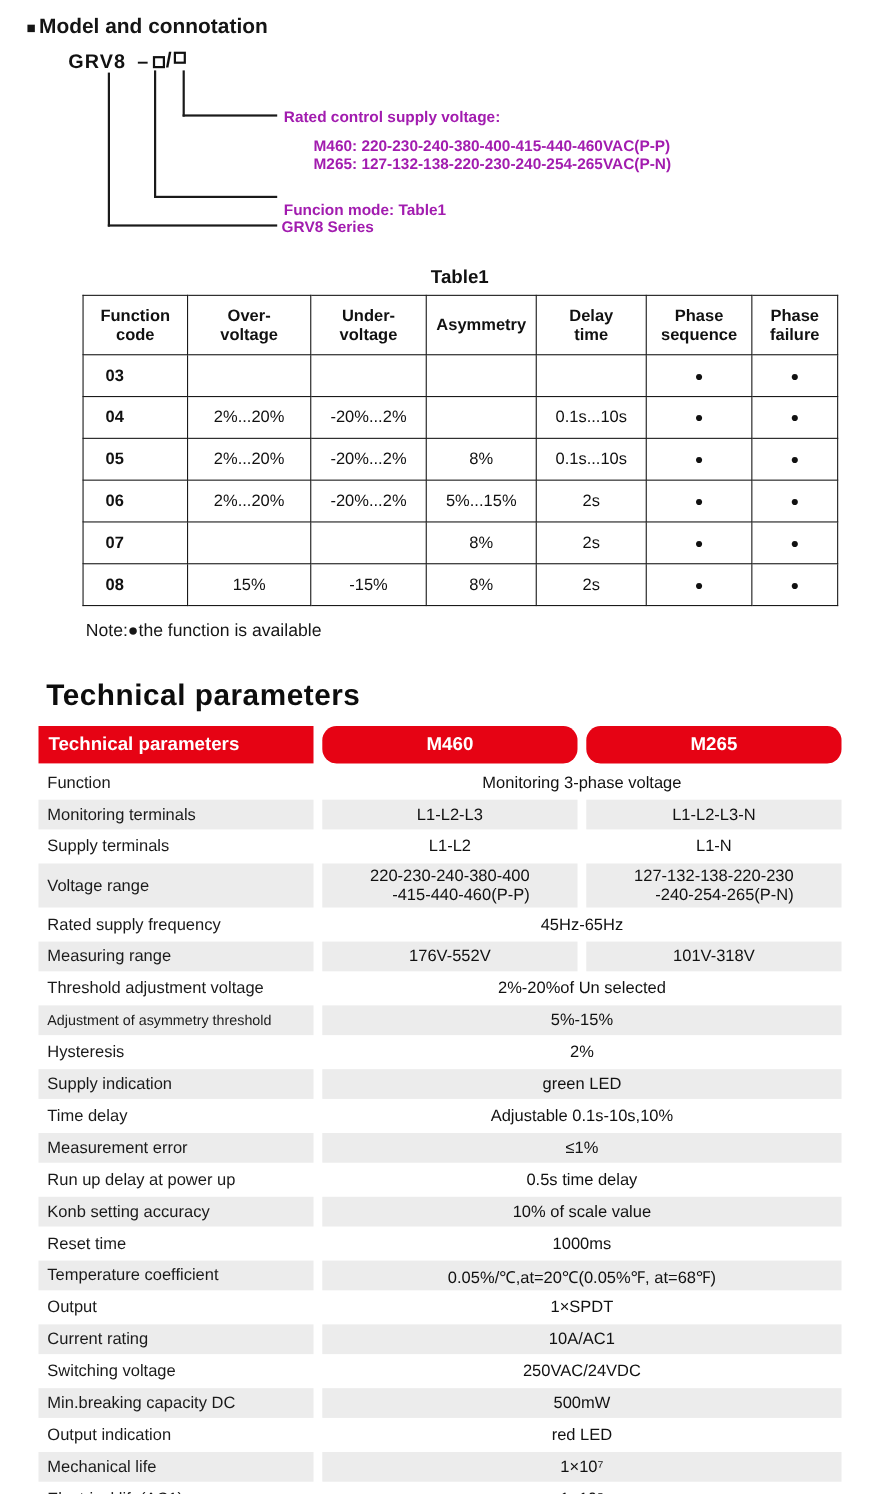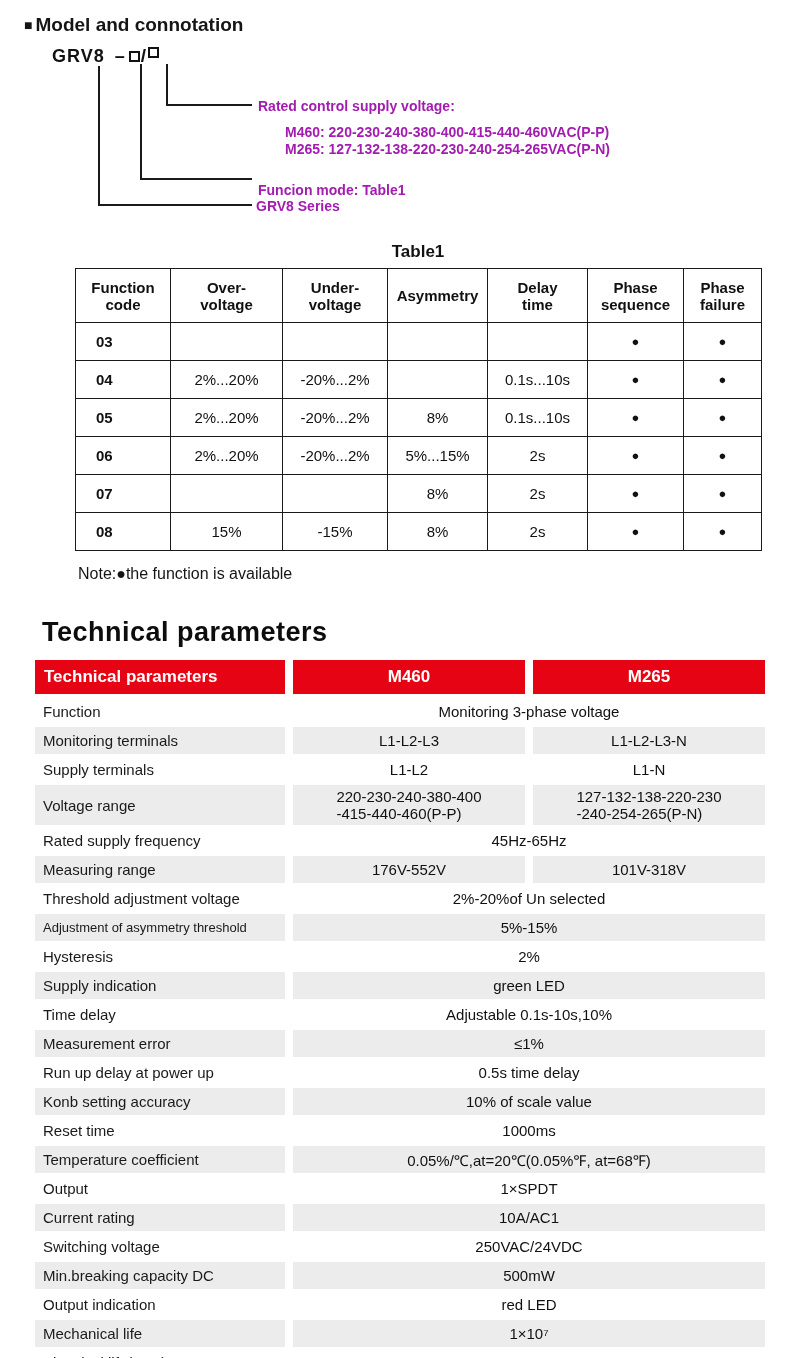--- a/index.html
+++ b/index.html
@@ -15,21 +15,21 @@
   .section-header {
     display:flex; align-items:center;
     margin-left:24px;
     font-size:19px; font-weight:bold; color:#151515;
   }
   .section-header .bullet { font-size:14px; margin-right:3px; }
 
   
   .diagram { position:relative; height:186px; margin-top:10px; }
   .model-code {
-    position:absolute; left:52px; top:0;
+    position:absolute; left:62px; top:0;
     font-size:18px; font-weight:bold; letter-spacing:1px;
     display:flex; align-items:center; height:20px;
   }
   .model-code .dash { margin:0 3px 0 10px; font-weight:bold; }
   .model-code .slash { margin:0 1px; font-size:19px; }
   .ph-box {
     display:inline-block; width:11px; height:11px;
     border:2px solid #111; background:#fff;
   }
   .ph-box.raised { margin-top:-8px; }
@@ -75,31 +75,31 @@
     font-size:27px; font-weight:bold; letter-spacing:0.5px; color:#0d0d0d;
   }
   .tech-table { margin:0 35px; width:730px; }
   .tech-header { display:flex; gap:8px; margin-bottom:4px; }
   .th-param {
     width:250px; background:var(--red,#e60012); color:#fff;
     font-size:17px; font-weight:bold; padding:7px 9px;
   }
   .th-col {
     flex:1; background:var(--red,#e60012); color:#fff;
-    font-size:17px; font-weight:bold; text-align:center; padding:7px 0;
+    font-size:17px; font-weight:bold; text-align:center; padding:7px 0;border-radius:13px;
   }
   .tech-row { display:flex; gap:8px; margin-bottom:2px; min-height:27px; align-items:stretch; }
   .tech-label {
     width:250px; padding:3px 8px; font-size:15px; color:#1a1a1a;
     display:flex; align-items:center;
   }
   .tech-label.condensed { font-size:13px; }
   .tech-value {
     flex:1; display:flex; align-items:center; justify-content:center;
-    font-size:15px; color:#111; text-align:left; white-space:pre-line; padding:3px 2px;
+    font-size:15px; color:#111; text-align:right; white-space:pre-line; padding:3px 2px;
   }
   .tech-row.alt .tech-label, .tech-row.alt .tech-value { background:var(--gray,#ececec); }
 </style>
 </head>
 <body>
 
 <div class="page">
 
   <div class="section-header">
     <span class="bullet">■</span>

